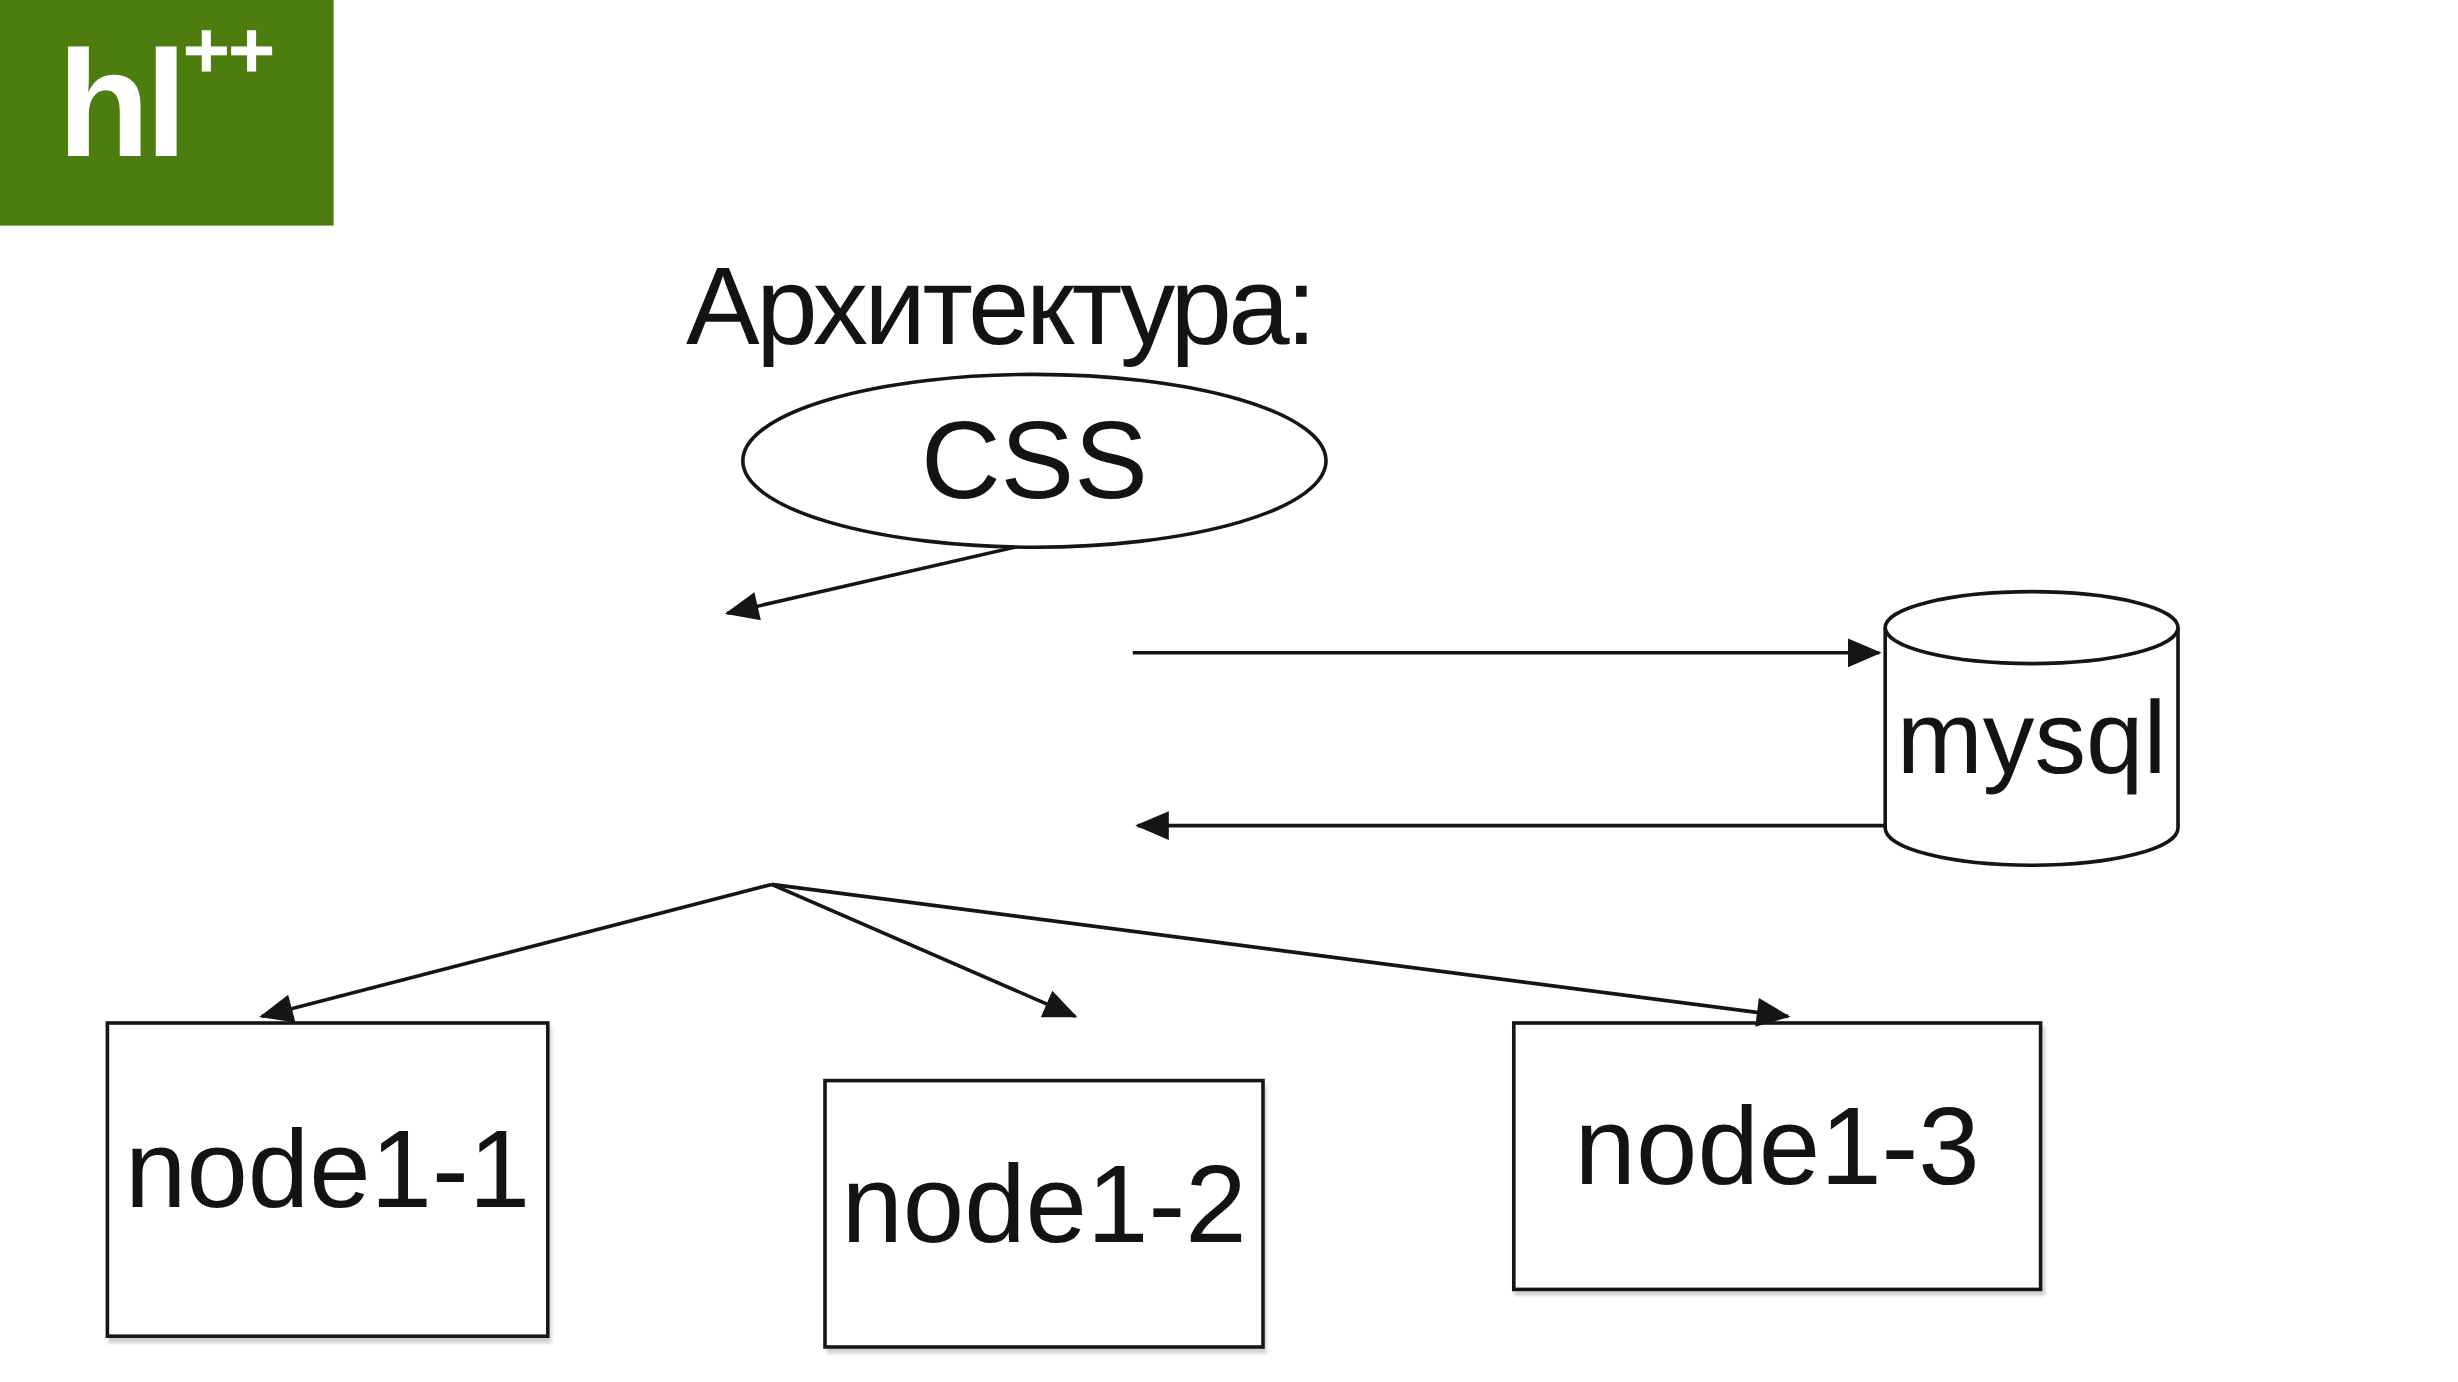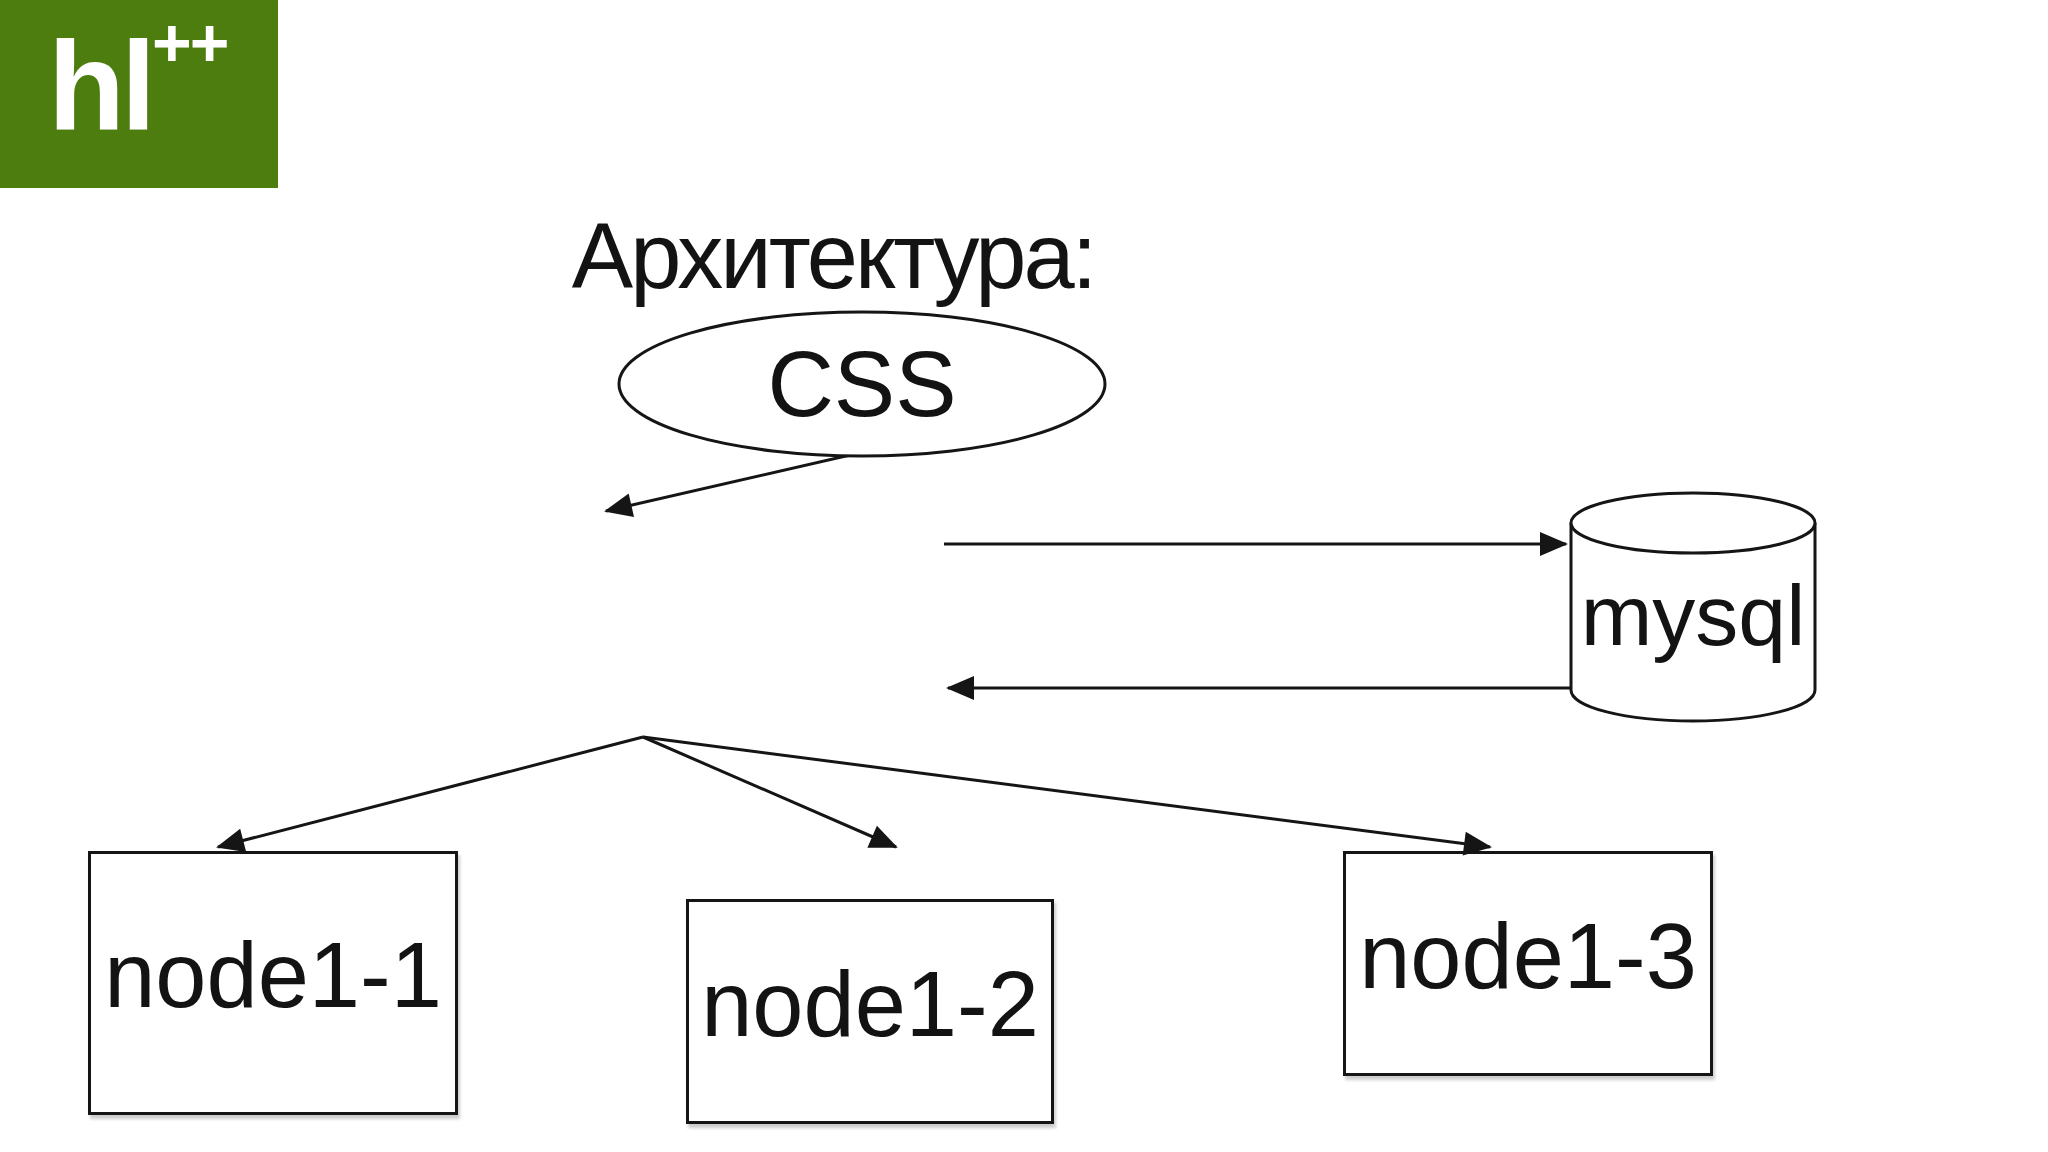--- a/index.html
+++ b/index.html
@@ -44,21 +44,21 @@
     position:absolute; box-sizing:border-box;
     background:#ffffff; border:3px solid #151515;
     box-shadow:2px 4px 3px rgba(0,0,0,0.20);
     display:flex; align-items:center; justify-content:center;
     font-size:92px; line-height:1; white-space:nowrap;
     z-index:1;
   }
   .box--imap { left:216px; top:512px; width:727px; height:225px; padding-top:26px; font-size:94px; }
   .box--n1   { left:88px;   top:851px; width:370px; height:264px; padding-bottom:16px; }
   .box--n2   { left:686px;  top:851px; width:368px; height:225px; padding-bottom:16px;margin-top:48px; }
-  .box--n3   { left:1343px; top:851px; width:370px; height:225px; padding-bottom:16px;align-items:center; }
+  .box--n3   { left:1260px; top:851px; width:442px; height:225px; padding-bottom:16px;align-items:center; }
 
   
   .shape-label {
     position:absolute; display:flex; align-items:center; justify-content:center;
     line-height:1; white-space:nowrap; z-index:3;
   }
   .label-css    { left:619px;  top:312px; width:486px; height:144px; font-size:92px; }
   .label-select { left:1040px; top:438px; width:400px; height:96px;  font-size:92px; }
   .label-mysql  { left:1571px; top:540px; width:244px; height:150px; font-size:86px; }
 

